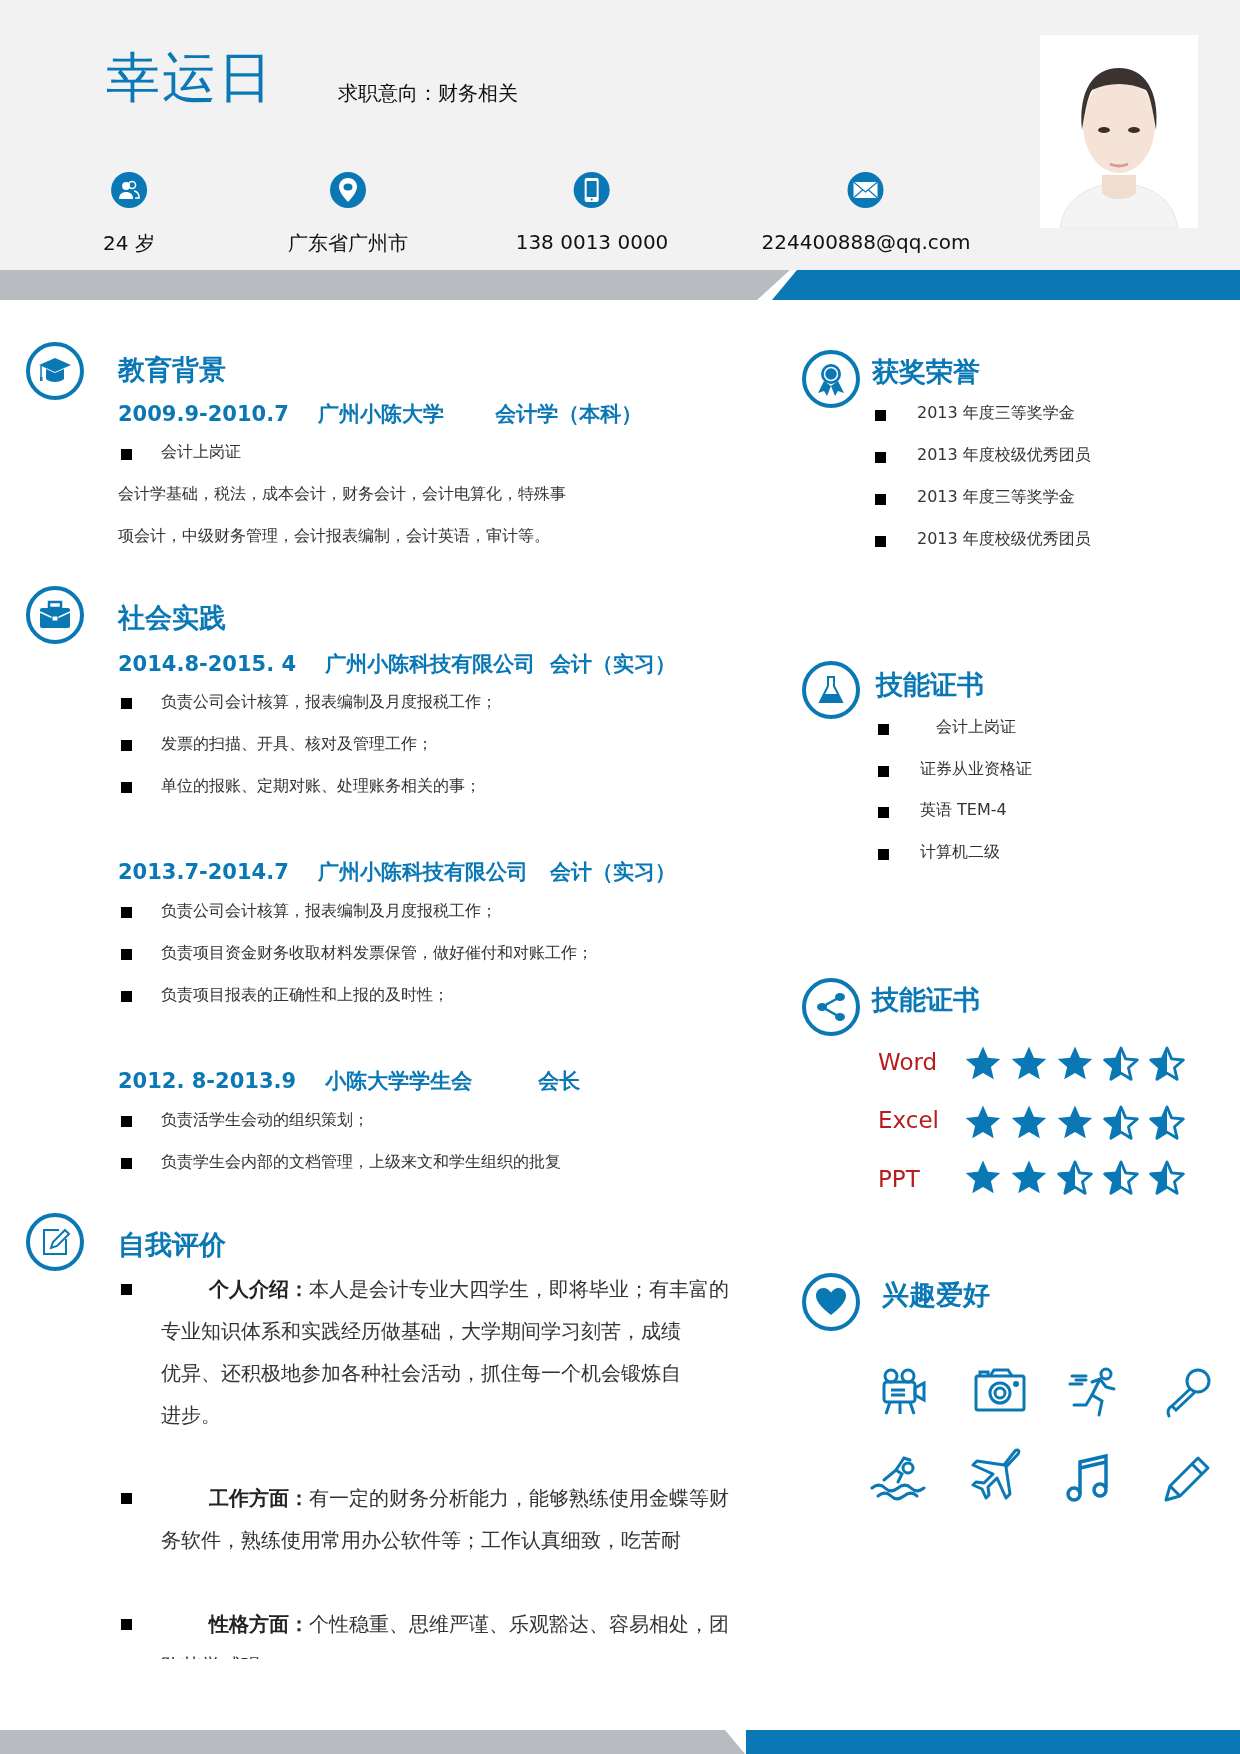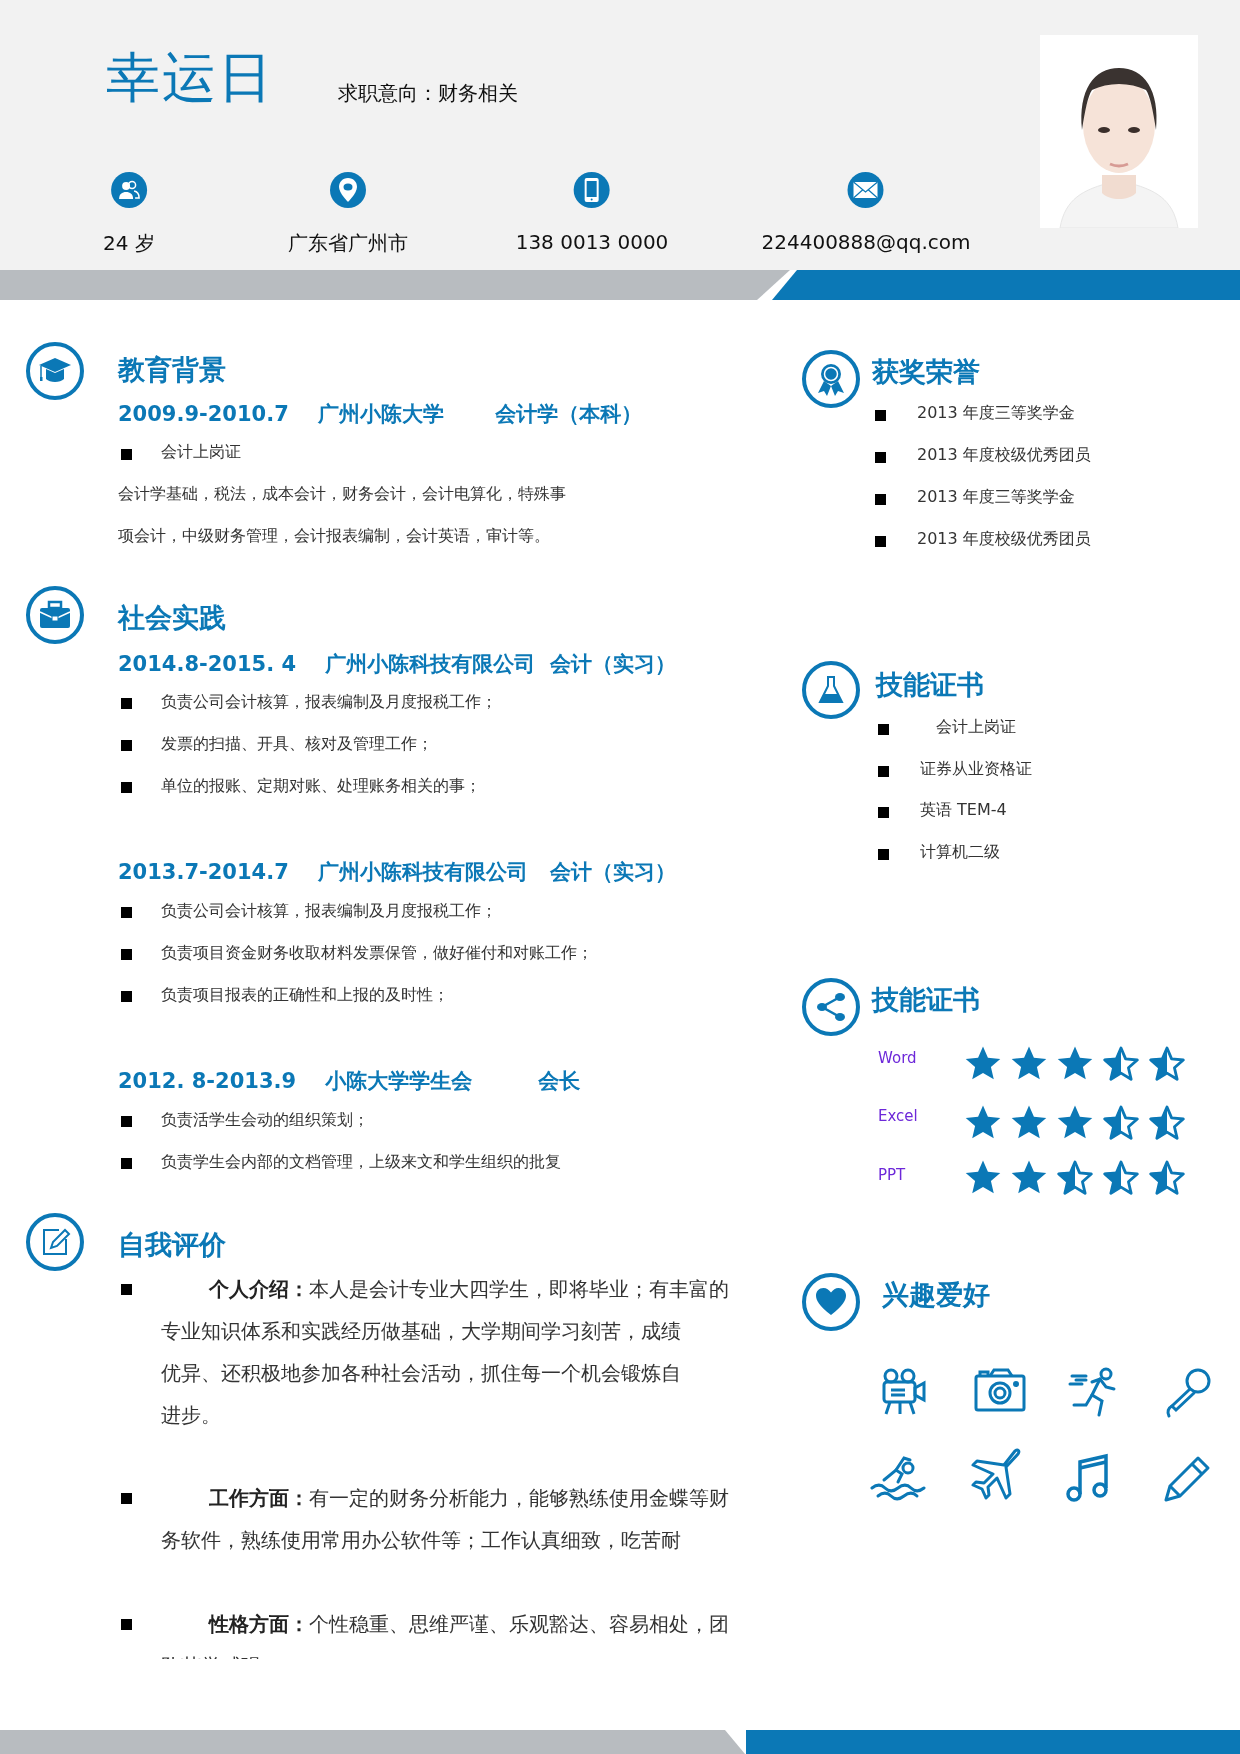--- a/index.html
+++ b/index.html
@@ -26,21 +26,21 @@
   .contact .ct { margin-top: 22px; font-size: 20px; color: #111; white-space: nowrap; }
 
   .sec-icon { position: absolute; width: 58px; height: 58px; border: 4px solid #0b78b6; border-radius: 50%; display: flex; align-items: center; justify-content: center; background: #fff; }
   .sec-title { position: absolute; font-size: 27px; font-weight: bold; color: #0b78b6; }
   .subhead { position: absolute; font-size: 21px; font-weight: bold; color: #0b78b6; white-space: pre; }
   .line { position: absolute; font-size: 16px; color: #333; white-space: nowrap; text-align: center; }
   .bullet { position: absolute; width: 11px; height: 11px; background: #000; }
   .para { position: absolute; font-size: 20px; color: #333; line-height: 42px; }
   .para b { color: #222; margin-left: 48px; }
 
-  .skill-label { position: absolute; font-size: 15px; color: #6d28d9; }
+  .skill-label { position: absolute; font-size: 23px; color: #b91c1c; }
   .stars { position: absolute; display: flex; gap: 8px; }
   .stars svg { width: 38px; height: 38px; }
 
   .hobby { position: absolute; width: 56px; height: 56px; }
 </style>
 </head>
 <body>
 
 <div class="header-bg"></div>
 <div class="name">幸运日</div>

